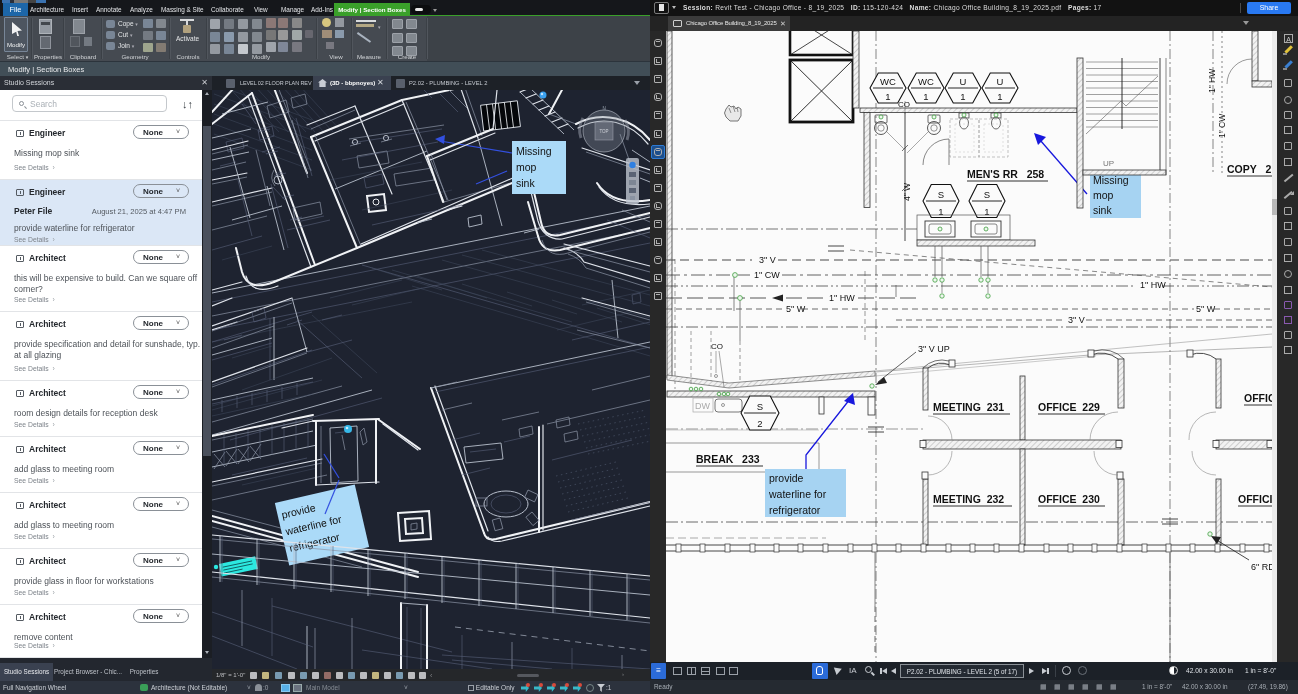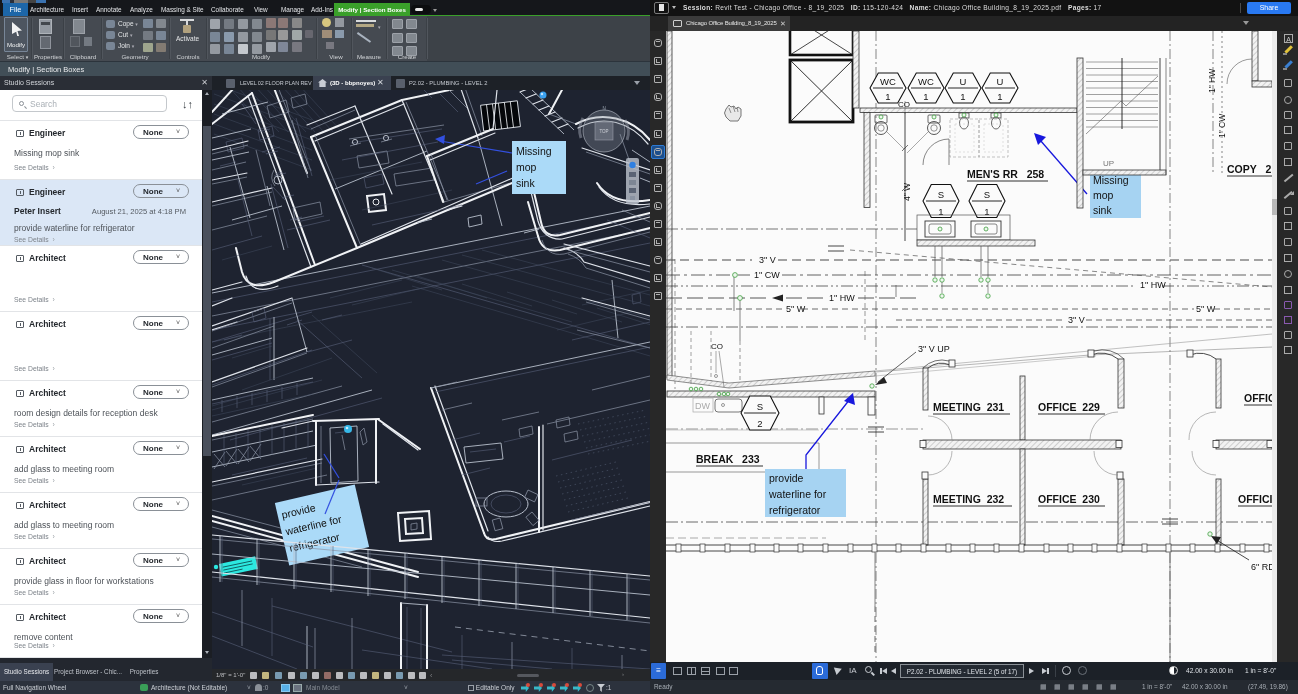--- a/index.html
+++ b/index.html
@@ -167,43 +167,45 @@
 <div class="abs" style="left:14px;top:43px;font-size:6.8px;color:#7d838a;">See Details&nbsp;&nbsp;<span style="color:#9aa0a6;">›</span></div>
 </div>
 <div class="abs" style="left:0;top:90px;width:202px;height:66px; background:#dbe7f6;border-bottom:1px solid #e2e4e7;">
 <div class="abs" style="left:16px;top:9px;width:8px;height:7px;border:1px solid #555b62;border-radius:1px;"></div>
           <div class="abs" style="left:18px;top:11px;width:3px;height:3px;border-right:1px solid #555b62;"></div>
 <div class="abs" style="left:29px;top:7px;font-size:8.5px;font-weight:bold;color:#24282d;">Engineer</div>
 <div class="abs" style="left:133px;top:4px;width:56px;height:14px;border:1px solid #8a9097;border-radius:7px;">
             <span style="position:absolute;left:9px;top:2px;font-size:8px;font-weight:bold;color:#24282d;">None</span>
             <span style="position:absolute;right:8px;top:1.5px;font-size:7px;color:#555;">˅</span>
           </div>
-<div class="abs" style="left:14px;top:26px;font-size:8.5px;font-weight:bold;color:#24282d;">Peter Insert</div>
-<div class="abs" style="right:16px;top:27px;font-size:7.6px;color:#555b62;">August 21, 2025 at 4:18 PM</div>
+<div class="abs" style="left:14px;top:26px;font-size:8.5px;font-weight:bold;color:#24282d;">Peter File</div>
+<div class="abs" style="right:16px;top:27px;font-size:7.6px;color:#555b62;">August 21, 2025 at 4:47 PM</div>
 <div class="abs" style="left:14px;top:43px;width:195px;font-size:8.5px;line-height:11px;color:#4d5258;white-space:nowrap;">provide waterline for refrigerator</div>
 <div class="abs" style="left:14px;top:56px;font-size:6.8px;color:#7d838a;">See Details&nbsp;&nbsp;<span style="color:#9aa0a6;">›</span></div>
 </div>
 <div class="abs" style="left:0;top:156px;width:202px;height:66px;border-bottom:1px solid #e2e4e7;">
 <div class="abs" style="left:16px;top:9px;width:8px;height:7px;border:1px solid #555b62;border-radius:1px;"></div>
           <div class="abs" style="left:18px;top:11px;width:3px;height:3px;border-right:1px solid #555b62;"></div>
 <div class="abs" style="left:29px;top:7px;font-size:8.5px;font-weight:bold;color:#24282d;">Architect</div>
 <div class="abs" style="left:133px;top:4px;width:56px;height:14px;border:1px solid #8a9097;border-radius:7px;">
             <span style="position:absolute;left:9px;top:2px;font-size:8px;font-weight:bold;color:#24282d;">None</span>
             <span style="position:absolute;right:8px;top:1.5px;font-size:7px;color:#555;">˅</span>
           </div>
+<div class="abs" style="left:14px;top:27px;width:195px;font-size:8.5px;line-height:11px;color:#4d5258;white-space:nowrap;">this will be expensive to build. Can we square off<br>corner?</div>
 <div class="abs" style="left:14px;top:50px;font-size:6.8px;color:#7d838a;">See Details&nbsp;&nbsp;<span style="color:#9aa0a6;">›</span></div>
 </div>
 <div class="abs" style="left:0;top:222px;width:202px;height:69px;border-bottom:1px solid #e2e4e7;">
 <div class="abs" style="left:16px;top:9px;width:8px;height:7px;border:1px solid #555b62;border-radius:1px;"></div>
           <div class="abs" style="left:18px;top:11px;width:3px;height:3px;border-right:1px solid #555b62;"></div>
 <div class="abs" style="left:29px;top:7px;font-size:8.5px;font-weight:bold;color:#24282d;">Architect</div>
 <div class="abs" style="left:133px;top:4px;width:56px;height:14px;border:1px solid #8a9097;border-radius:7px;">
             <span style="position:absolute;left:9px;top:2px;font-size:8px;font-weight:bold;color:#24282d;">None</span>
             <span style="position:absolute;right:8px;top:1.5px;font-size:7px;color:#555;">˅</span>
           </div>
+<div class="abs" style="left:14px;top:27px;width:195px;font-size:8.5px;line-height:11px;color:#4d5258;white-space:nowrap;">provide specification and detail for sunshade, typ.<br>at all glazing</div>
 <div class="abs" style="left:14px;top:53px;font-size:6.8px;color:#7d838a;">See Details&nbsp;&nbsp;<span style="color:#9aa0a6;">›</span></div>
 </div>
 <div class="abs" style="left:0;top:291px;width:202px;height:56px;border-bottom:1px solid #e2e4e7;">
 <div class="abs" style="left:16px;top:9px;width:8px;height:7px;border:1px solid #555b62;border-radius:1px;"></div>
           <div class="abs" style="left:18px;top:11px;width:3px;height:3px;border-right:1px solid #555b62;"></div>
 <div class="abs" style="left:29px;top:7px;font-size:8.5px;font-weight:bold;color:#24282d;">Architect</div>
 <div class="abs" style="left:133px;top:4px;width:56px;height:14px;border:1px solid #8a9097;border-radius:7px;">
             <span style="position:absolute;left:9px;top:2px;font-size:8px;font-weight:bold;color:#24282d;">None</span>
             <span style="position:absolute;right:8px;top:1.5px;font-size:7px;color:#555;">˅</span>
           </div>

